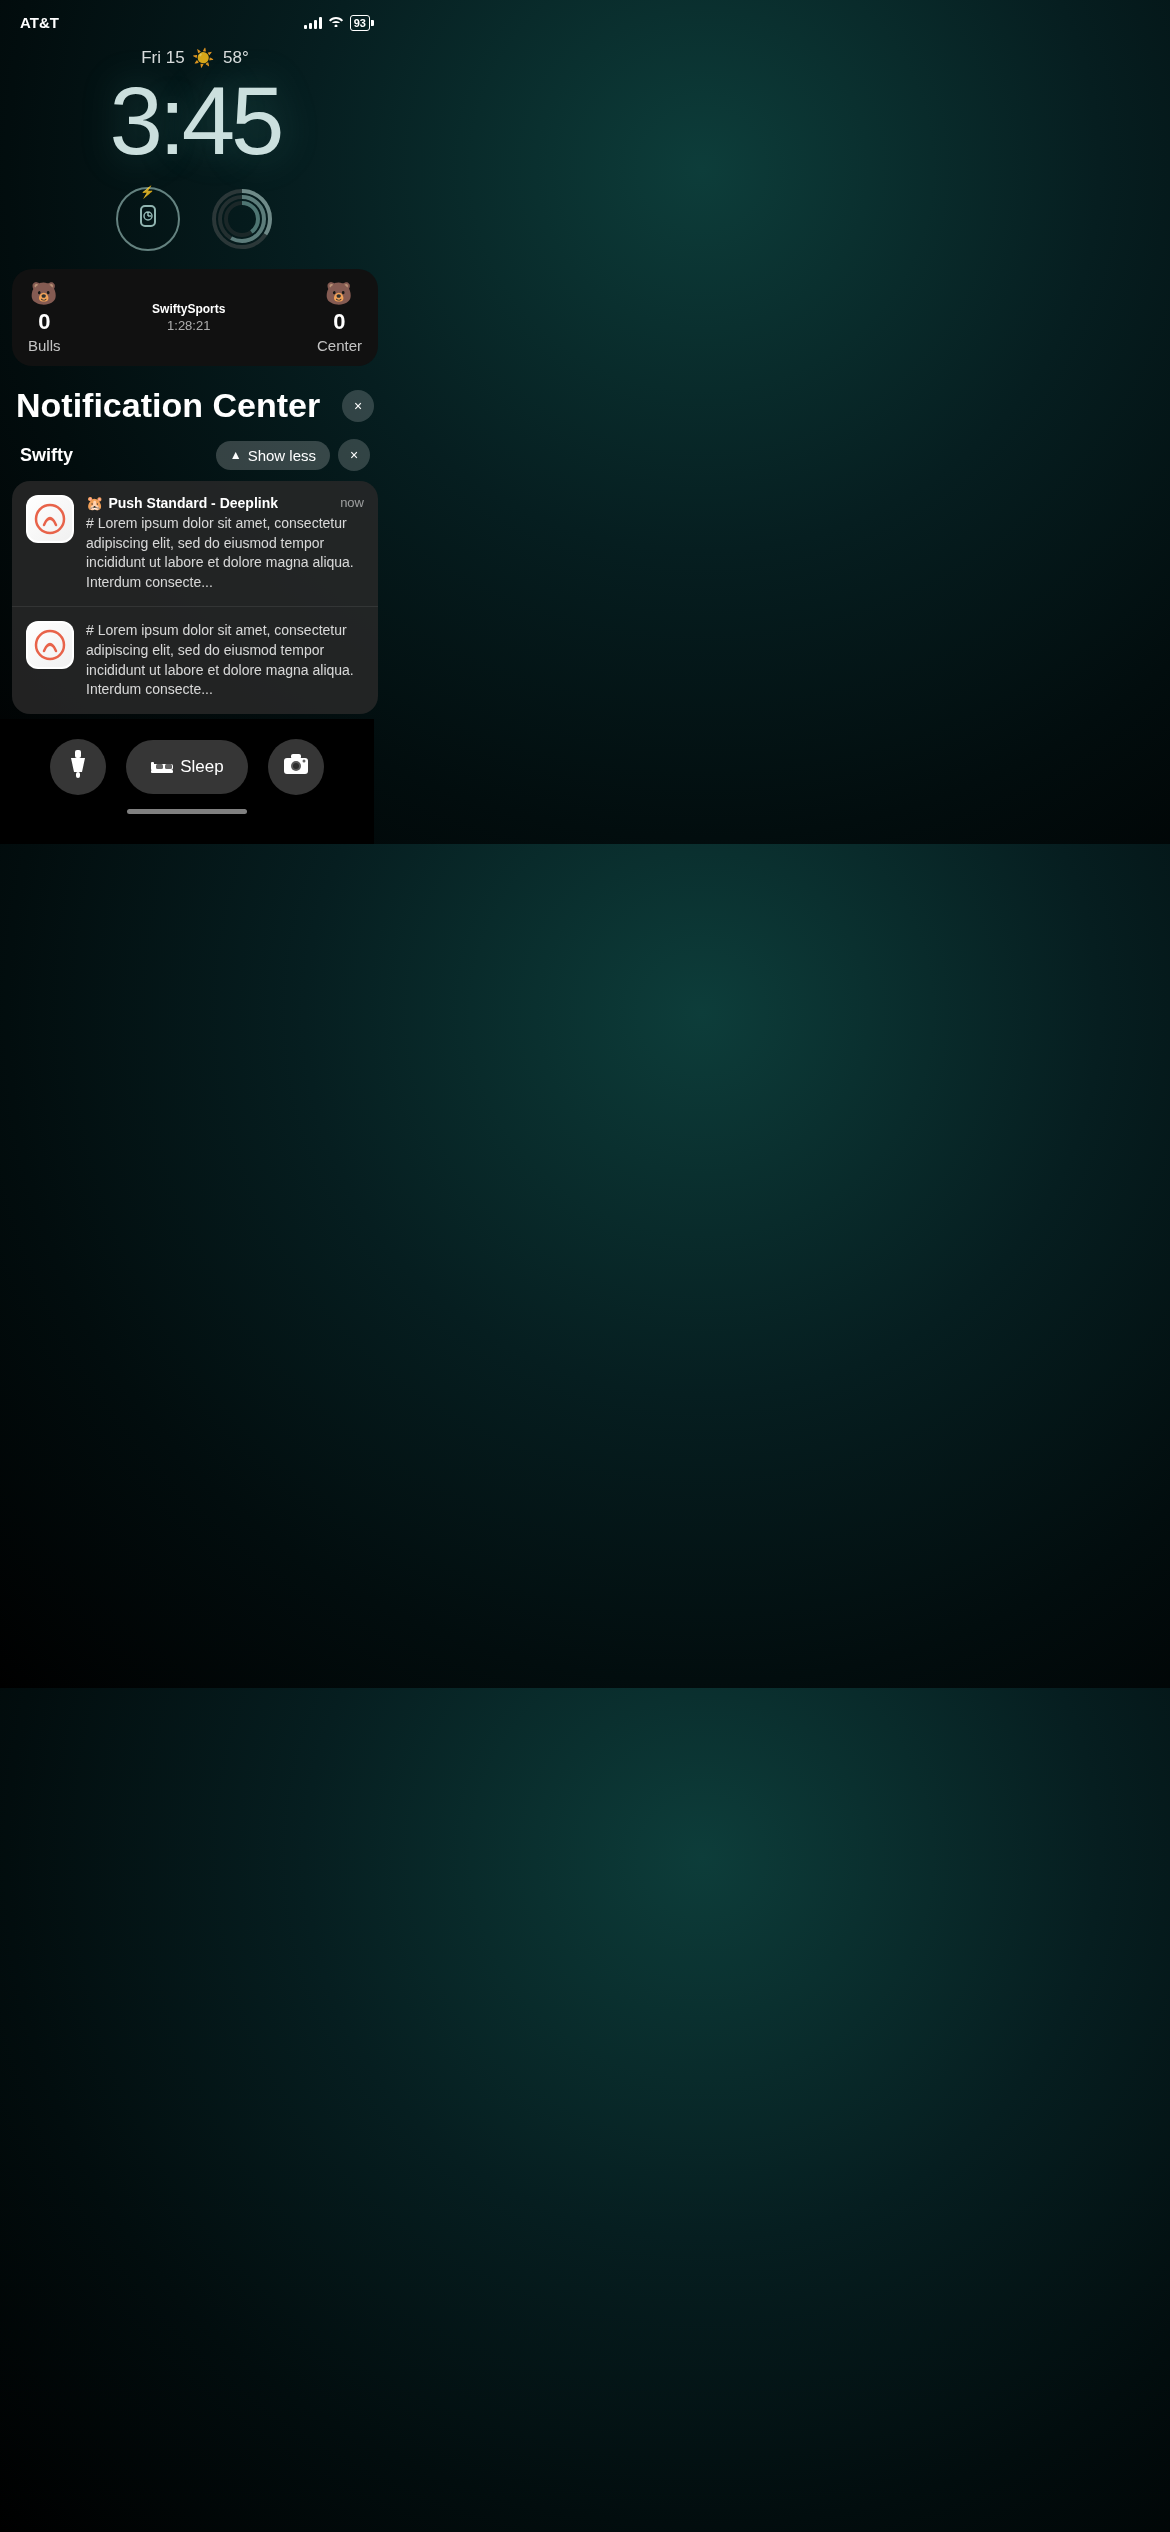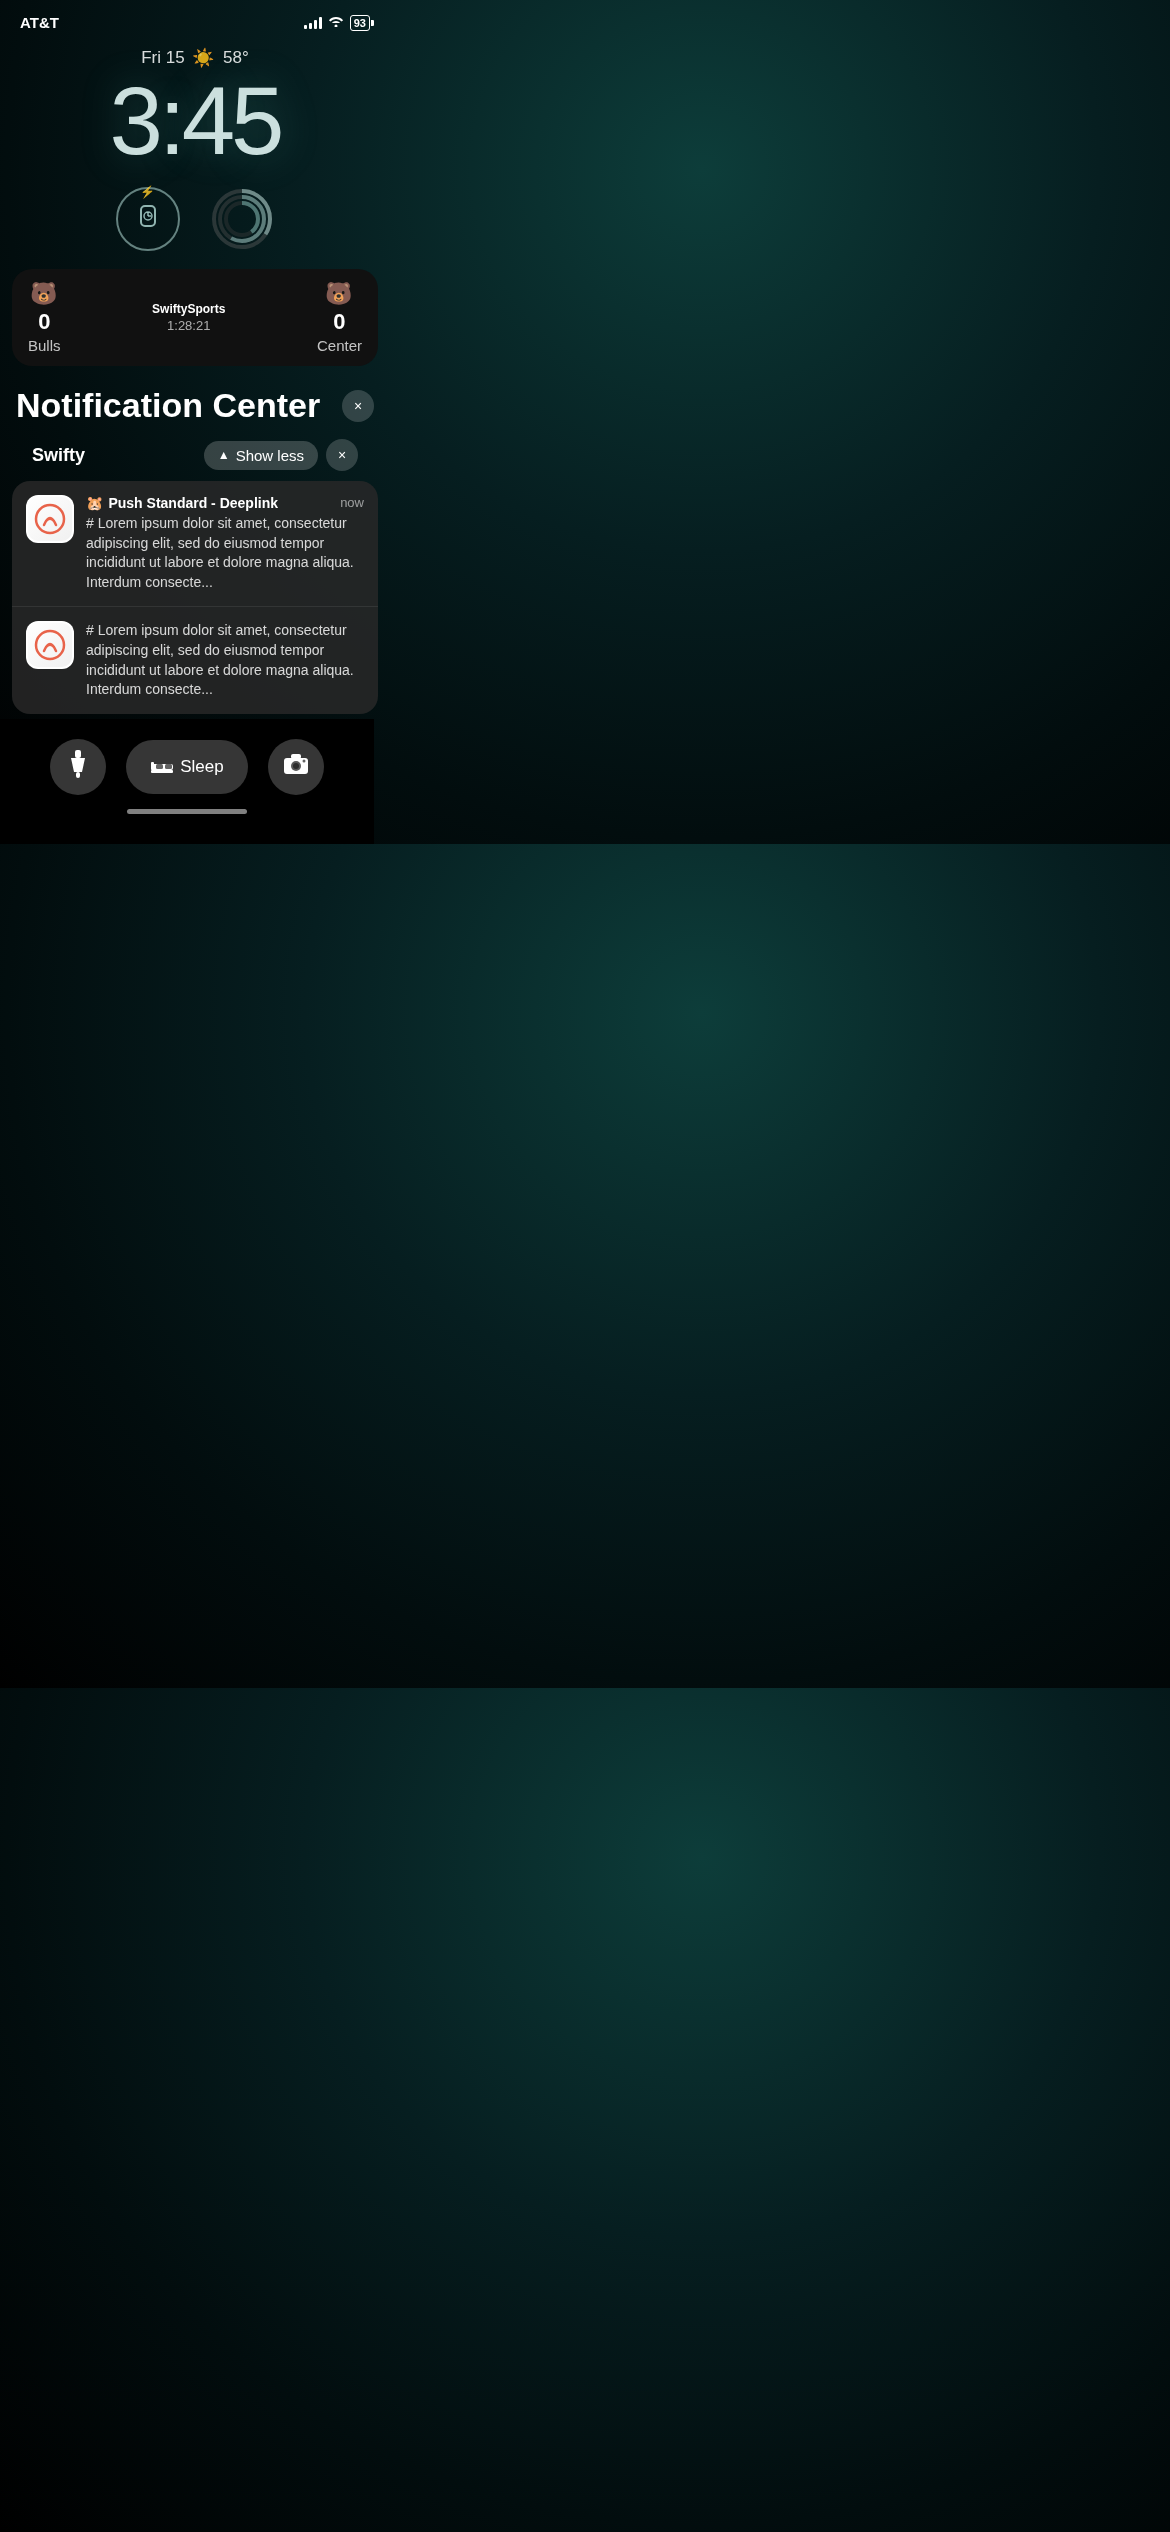--- a/index.html
+++ b/index.html
@@ -181,21 +181,21 @@
       justify-content: center;
       font-size: 14px;
       cursor: pointer;
     }
 
     
     .notif-section-header {
       display: flex;
       align-items: center;
       justify-content: space-between;
-      padding: 4px 32px 10px;
+      padding: 4px 20px 10px;
     }
     .notif-app-name {
       font-size: 18px;
       font-weight: 700;
     }
     .notif-section-actions {
       display: flex;
       align-items: center;
       gap: 8px;
     }

